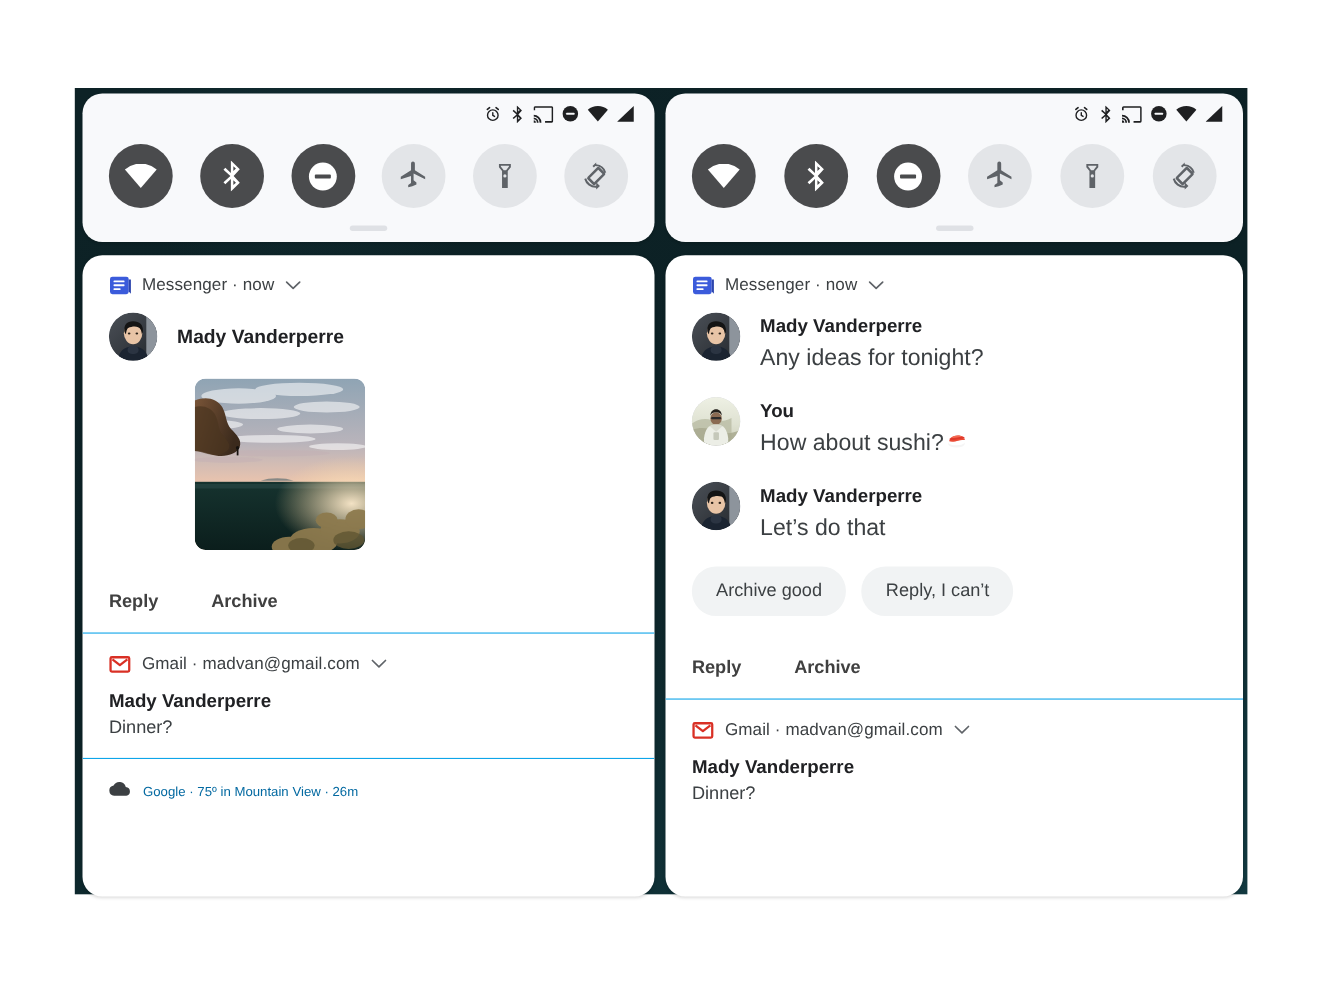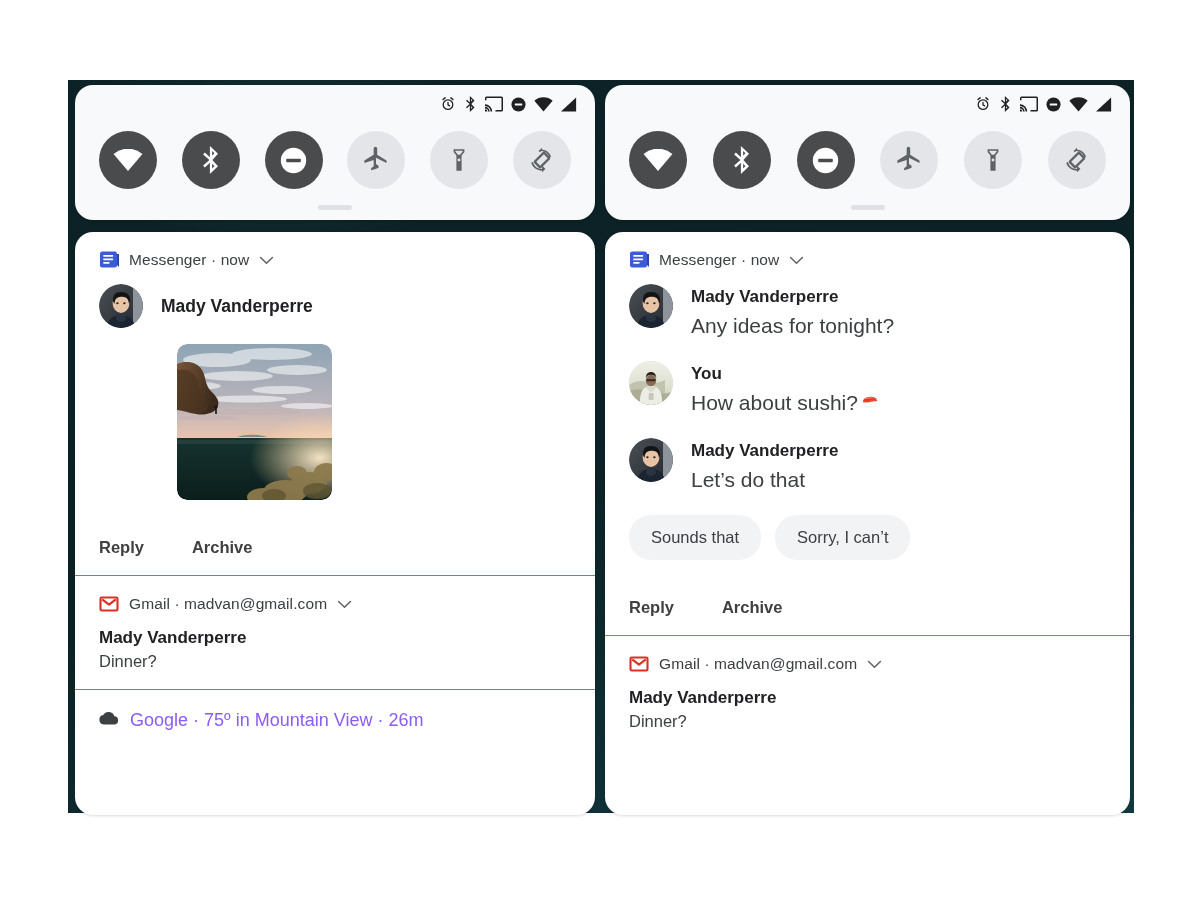--- a/index.html
+++ b/index.html
@@ -218,22 +218,22 @@
     color: #3c4043;
   }
 
   
   .weather-row {
     display: flex;
     align-items: center;
     gap: 11px;
   }
   .weather-text {
-    font-size: 18px;
-    color: #8b5cf6;
+    font-size: 12px;
+    color: #0369a1;
   }
   .notif.weather { padding-top: 20px; padding-bottom: 20px; }
 </style>
 </head>
 <body>
 
 <div class="wallpaper"></div>
 
 <div class="stage">
 
@@ -663,22 +663,22 @@
               </g>
             </svg>
           </span>
           <span class="conv-body">
             <span class="conv-name" style="display:block">Mady Vanderperre</span>
             <span class="conv-text">Let’s do that</span>
           </span>
         </div>
 
         <div class="chips">
-          <button class="chip">Sounds that</button>
-          <button class="chip">Sorry, I can’t</button>
+          <button class="chip">Archive good</button>
+          <button class="chip">Reply, I can’t</button>
         </div>
 
         <div class="actions">
           <button class="action-btn">Reply</button>
           <button class="action-btn">Archive</button>
         </div>
       </div>
 
       <div class="notif">
         <div class="notif-header">

